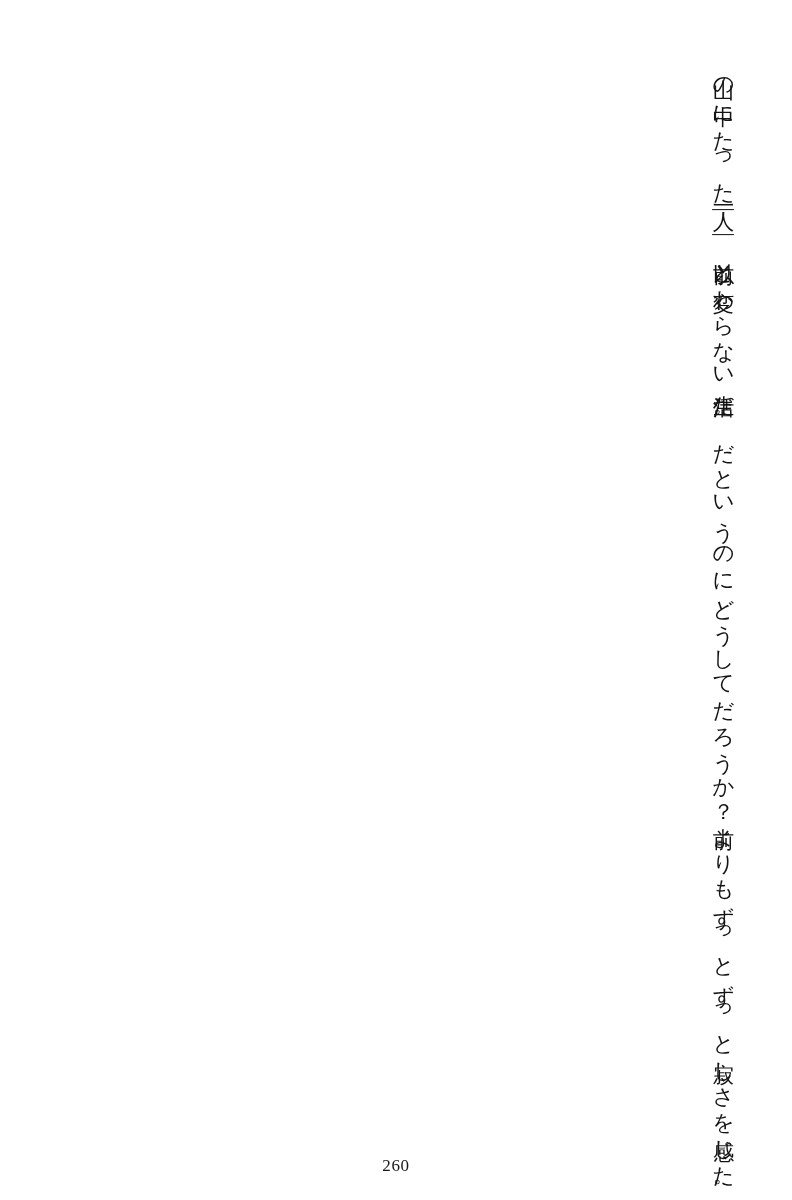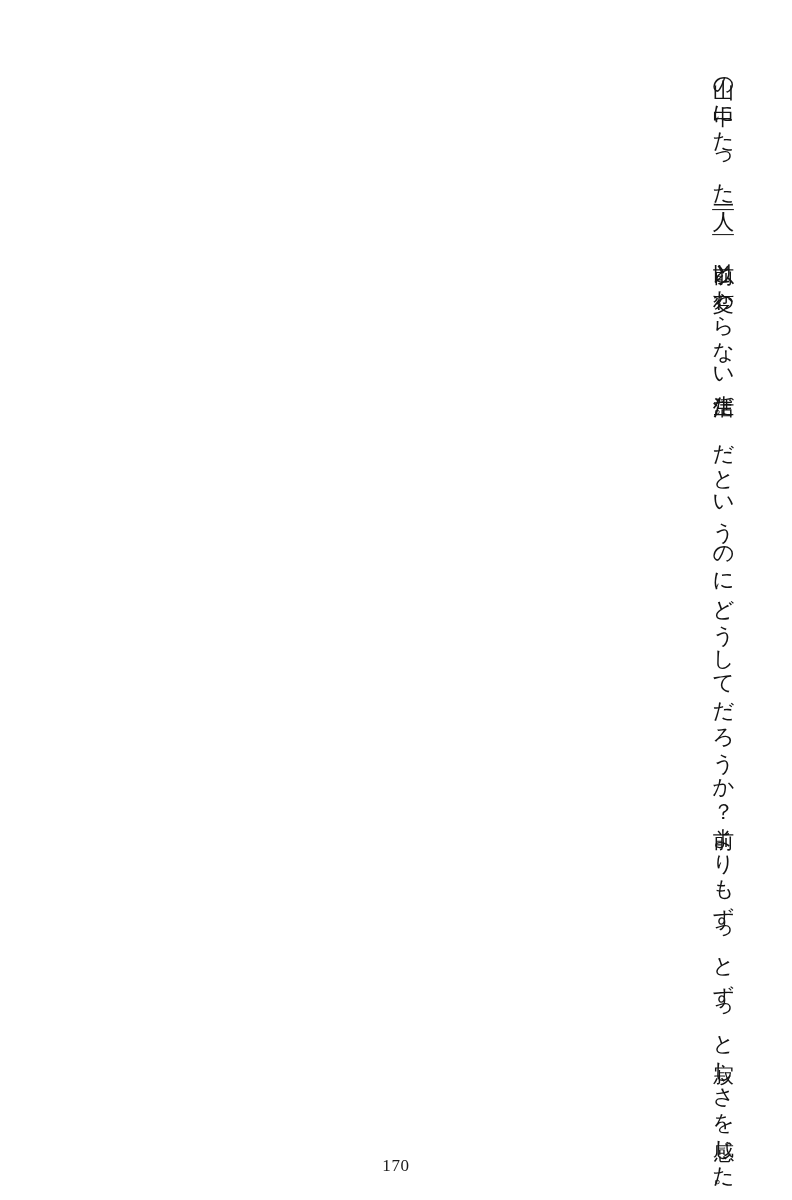--- a/index.html
+++ b/index.html
@@ -65,15 +65,15 @@
 <body>
 
 <div class="page">
 
   <div class="text-block" id="text-block">
       <div class="line">山の中にたった一人——以前と変わらない生活だ。だというのにどうしてだろうか？</div>
       <div class="line">前よりもずっとずっと寂しさを感じた。</div>
       <div class="line">いるはずのものがいない。いつもの軽口を叩く相手がいない。からかうこともできない。</div>
     </div>
 
-  <div class="page-number">170</div>
+  <div class="page-number">260</div>
 
 </div>
 
 </body></html>

